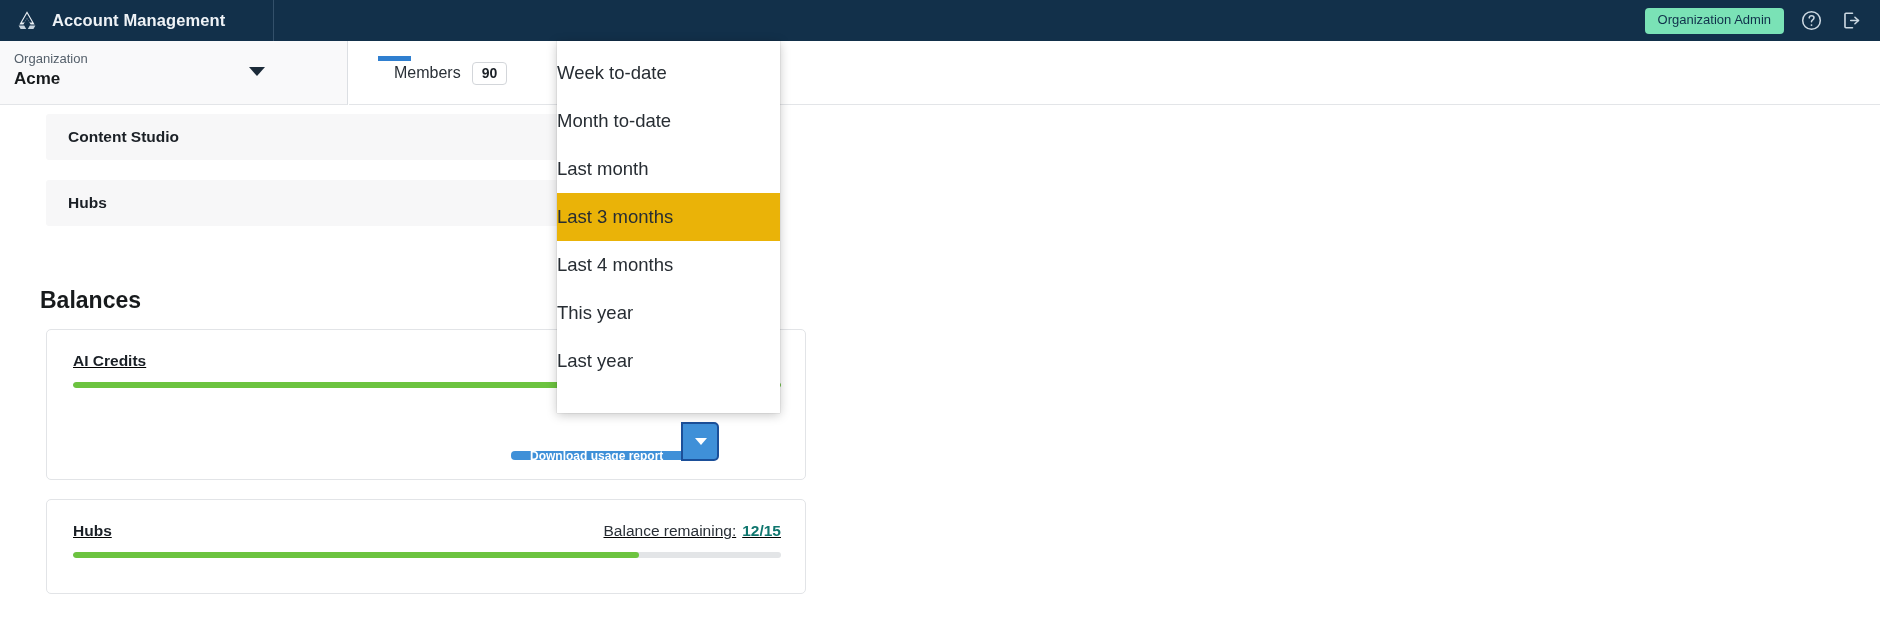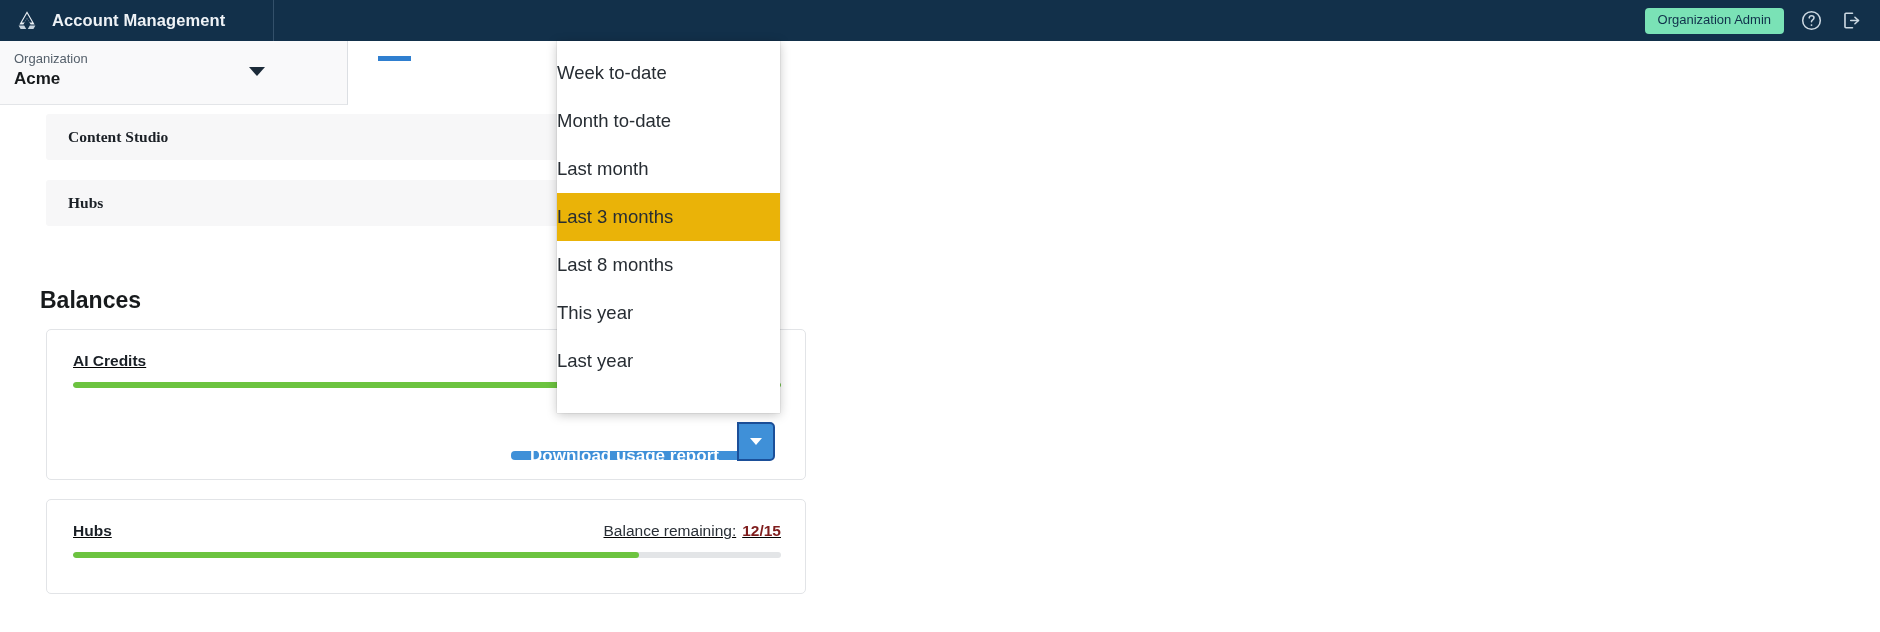--- a/index.html
+++ b/index.html
@@ -73,21 +73,21 @@
     font-size: 14px; font-weight: bold; color: #1b2026;
     border: 1px solid #d3d6da; border-radius: 4px;
     padding: 3px 9px 4px; background: #fff; line-height: 1;
   }
   .tab-underline {
     position: absolute; left: 378px; top: 56px; width: 33px; height: 5px;
     background: #2f7fd0;
   }
 
   
-  .panel-rows { position: absolute; left: 46px; top: 114px; width: 734px; font-family: Liberation Serif, serif; }
+  .panel-rows { position: absolute; left: 46px; top: 114px; width: 734px; }
   .panel-row {
     height: 46px; background: #f7f7f8;
     border-radius: 3px;
     display: flex; align-items: center;
     padding-left: 22px;
     margin-bottom: 20px;
   }
   .panel-row-label { font-size: 15.5px; font-weight: bold; color: #1b2026; }
 
   
@@ -100,35 +100,35 @@
     background: #ffffff; border: 1px solid #e2e4e7; border-radius: 5px; text-decoration: underline;
   }
   .bal-card.credits { top: 329px; height: 151px; }
   .bal-card.hubs    { top: 499px; height: 95px; }
   .bal-head {
     display: flex; align-items: baseline;
     padding: 22px 24px 0 26px;
   }
   .bal-name { font-size: 15.5px; font-weight: bold; color: #1b2026; }
   .bal-remaining { margin-left: auto; font-size: 15.5px; color: #2a3037; white-space: nowrap; }
-  .bal-remaining b { font-weight: bold; color: #7f1d1d; margin-left: 6px; }
+  .bal-remaining b { font-weight: bold; color: #0f766e; margin-left: 6px; }
   .bal-track {
     margin: 12px 24px 0 26px; height: 6px; border-radius: 3px; background: #e3e5e7;
     position: relative; overflow: hidden;
   }
   .bal-fill { position: absolute; left: 0; top: 0; height: 6px; border-radius: 3px; background: #6cc33f; }
 
   
   .split-btn {
     position: absolute; left: 511px; top: 423px;
     display: flex; align-items: stretch; height: 37px;
   }
   .split-main {
     background: #3f90d8; color: #ffffff;
-    font-size: 17px; font-weight: bold;
+    font-size: 12px; font-weight: bold;
     border-radius: 4px 0 0 4px;
     padding: 0 19px; display: flex; align-items: center;
     white-space: nowrap;
     margin-top: 28px;
   }
   .split-caret {
     width: 36px; background: #3f90d8;
     border-radius: 0 4px 4px 0;
     border-left: 1px solid #5ea4e2;
     display: flex; align-items: center; justify-content: center;
@@ -191,20 +191,26 @@
       </span>
     </div>
   </div>
 
   <div class="org-panel">
     <div class="org-label">Organization</div>
     <div class="org-name">Acme</div>
     <span class="org-caret"></span>
   </div>
 
+  <div class="tabstrip">
+    <div class="tab">
+      <span class="tab-label">Members</span>
+      <span class="tab-count">90</span>
+    </div>
+  </div>
   <div class="tab-underline"></div>
 
   <div class="panel-rows">
     <div class="panel-row">
       <span class="panel-row-label">Content Studio</span>
     </div>
     <div class="panel-row">
       <span class="panel-row-label">Hubs</span>
     </div>
   </div>
@@ -240,18 +246,18 @@
     <div class="split-caret" style="background: rgb(63, 144, 216);">
       <i></i>
     </div>
   </div>
 
   <div class="dd-menu">
     <div class="dd-item">Week to-date</div>
     <div class="dd-item">Month to-date</div>
     <div class="dd-item">Last month</div>
     <div class="dd-item active" style="background: #eab308;">Last 3 months</div>
-    <div class="dd-item">Last 8 months</div>
+    <div class="dd-item">Last 4 months</div>
     <div class="dd-item">This year</div>
     <div class="dd-item">Last year</div>
   </div>
 
 </div>
 
 </body></html>

